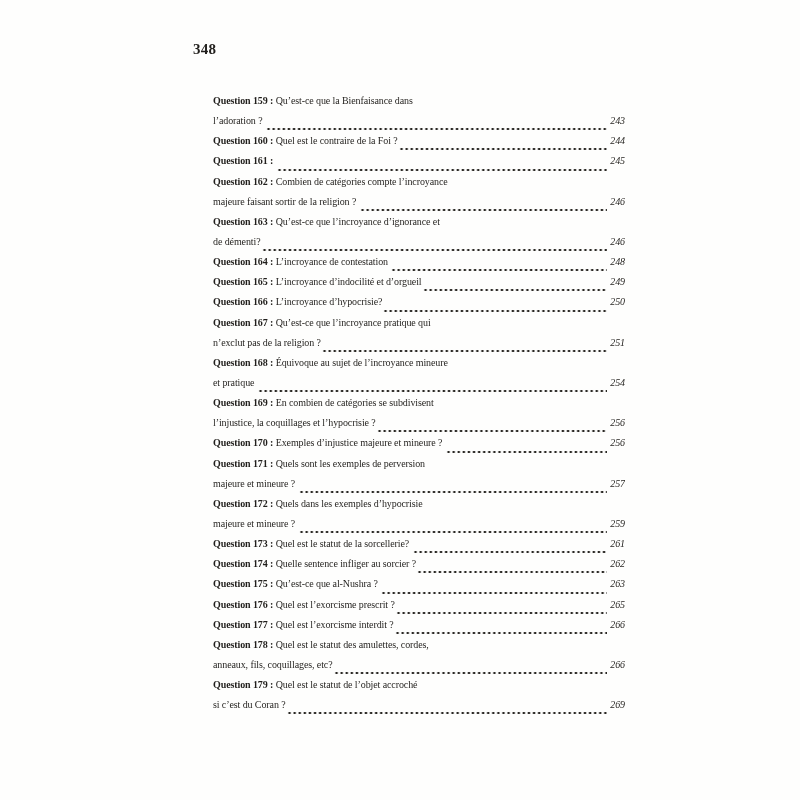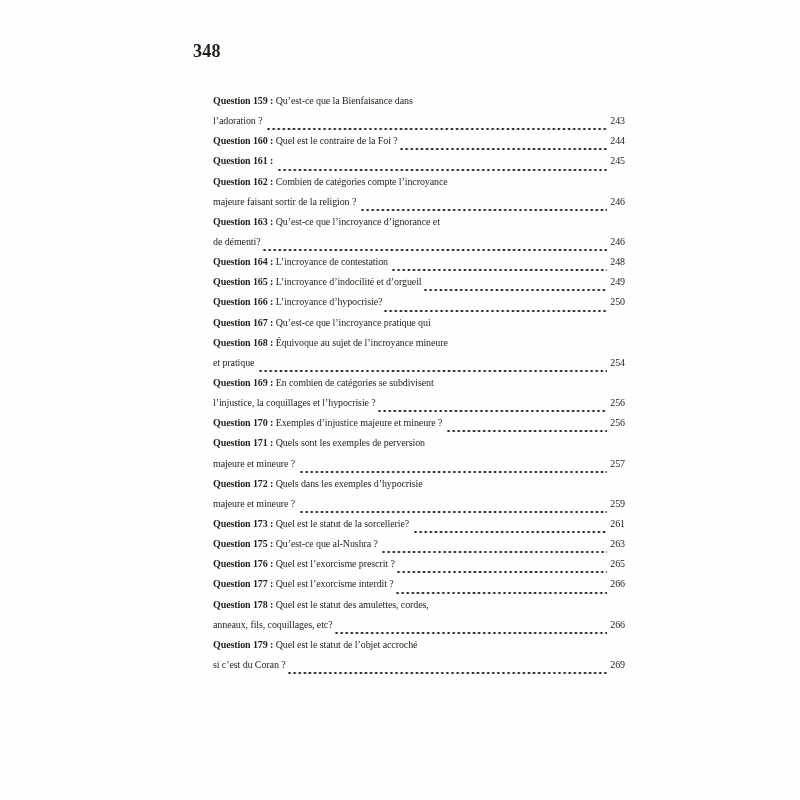--- a/index.html
+++ b/index.html
@@ -15,21 +15,21 @@
   .page {
     position: relative;
     width: 800px;
     height: 800px;
     background: #fefefd;
   }
   .page-num-header {
     position: absolute;
     left: 193px;
     top: 41px;
-    font-size: 18px;
+    font-size: 15px;
     font-weight: 700;
     letter-spacing: 0.2px;
   }
   .toc {
     position: absolute;
     left: 213px;
     top: 91px;
     width: 412px;
   }
   .toc-entry { display: block; }
@@ -53,20 +53,21 @@
     height: 11px;
     margin: 0 3px 0 1px;
     background-image: radial-gradient(circle, #2a2824 1.15px, rgba(0,0,0,0) 1.5px);
     background-size: 5.1px 4px;
     background-repeat: repeat-x;
     background-position: left bottom;
   }
   .pagenum {
     flex: 0 0 auto;
     white-space: pre;
+    font-style: italic;
   }
 </style>
 </head>
 <body>
 
 <div class="page">
   <div class="page-num-header">348</div>
 
   <div class="toc" id="toc-list">
       <div class="toc-entry">
@@ -91,20 +92,21 @@
         <div class="toc-line"><span class="seg bold">Question 164 : </span><span class="seg regular">L’incroyance de contestation </span><span class="leader"></span><span class="pagenum">248</span></div>
       </div>
       <div class="toc-entry">
         <div class="toc-line"><span class="seg bold">Question 165 : </span><span class="seg regular">L’incroyance d’indocilité et d’orgueil</span><span class="leader"></span><span class="pagenum">249</span></div>
       </div>
       <div class="toc-entry">
         <div class="toc-line"><span class="seg bold">Question 166 : </span><span class="seg regular">L’incroyance d’hypocrisie?</span><span class="leader"></span><span class="pagenum">250</span></div>
       </div>
       <div class="toc-entry">
         <div class="toc-line"><span class="seg bold">Question 167 : </span><span class="seg regular">Qu’est-ce que l’incroyance pratique qui</span></div>
+        <div class="toc-line"><span class="seg regular">n’exclut pas de la religion ?</span><span class="leader"></span><span class="pagenum">251</span></div>
       </div>
       <div class="toc-entry">
         <div class="toc-line"><span class="seg bold">Question 168 : </span><span class="seg regular">Équivoque au sujet de l’incroyance mineure</span></div>
         <div class="toc-line"><span class="seg regular">et pratique </span><span class="leader"></span><span class="pagenum">254</span></div>
       </div>
       <div class="toc-entry">
         <div class="toc-line"><span class="seg bold">Question 169 : </span><span class="seg regular">En combien de catégories se subdivisent</span></div>
         <div class="toc-line"><span class="seg regular">l’injustice, la coquillages et l’hypocrisie ?</span><span class="leader"></span><span class="pagenum">256</span></div>
       </div>
       <div class="toc-entry">
@@ -115,20 +117,23 @@
         <div class="toc-line"><span class="seg regular">majeure et mineure ? </span><span class="leader"></span><span class="pagenum">257</span></div>
       </div>
       <div class="toc-entry">
         <div class="toc-line"><span class="seg bold">Question 172 : </span><span class="seg regular">Quels dans les exemples d’hypocrisie</span></div>
         <div class="toc-line"><span class="seg regular">majeure et mineure ? </span><span class="leader"></span><span class="pagenum">259</span></div>
       </div>
       <div class="toc-entry">
         <div class="toc-line"><span class="seg bold">Question 173 : </span><span class="seg regular">Quel est le statut de la sorcellerie? </span><span class="leader"></span><span class="pagenum">261</span></div>
       </div>
       <div class="toc-entry">
+        <div class="toc-line"><span class="seg bold">Question 174 : </span><span class="seg regular">Quelle sentence infliger au sorcier ?</span><span class="leader"></span><span class="pagenum">262</span></div>
+      </div>
+      <div class="toc-entry">
         <div class="toc-line"><span class="seg bold">Question 175 : </span><span class="seg regular">Qu’est-ce que </span><span class="seg italic">al-Nushra</span><span class="seg regular"> ? </span><span class="leader"></span><span class="pagenum">263</span></div>
       </div>
       <div class="toc-entry">
         <div class="toc-line"><span class="seg bold">Question 176 : </span><span class="seg regular">Quel est l’exorcisme prescrit ?</span><span class="leader"></span><span class="pagenum">265</span></div>
       </div>
       <div class="toc-entry">
         <div class="toc-line"><span class="seg bold">Question 177 : </span><span class="seg regular">Quel est l’exorcisme interdit ?</span><span class="leader"></span><span class="pagenum">266</span></div>
       </div>
       <div class="toc-entry">
         <div class="toc-line"><span class="seg bold">Question 178 : </span><span class="seg regular">Quel est le statut des amulettes, cordes,</span></div>

